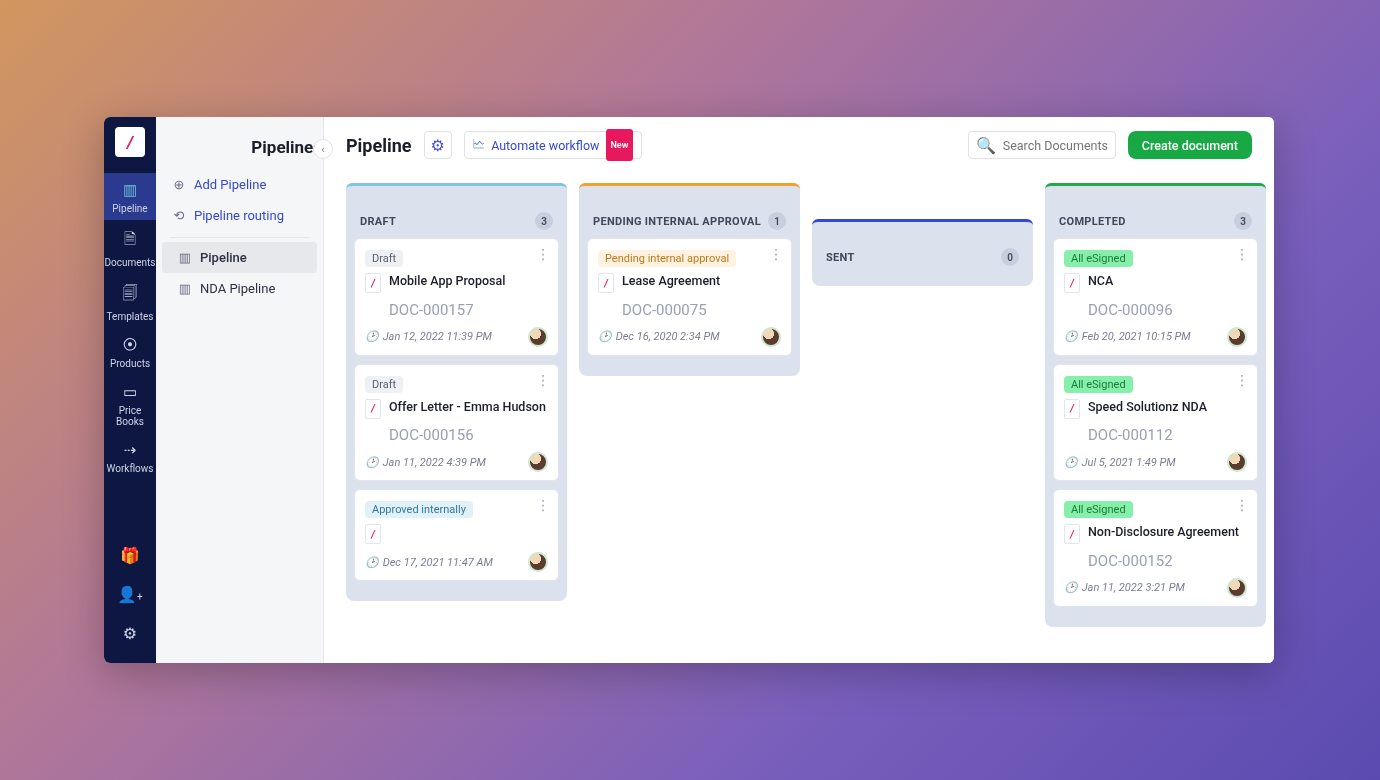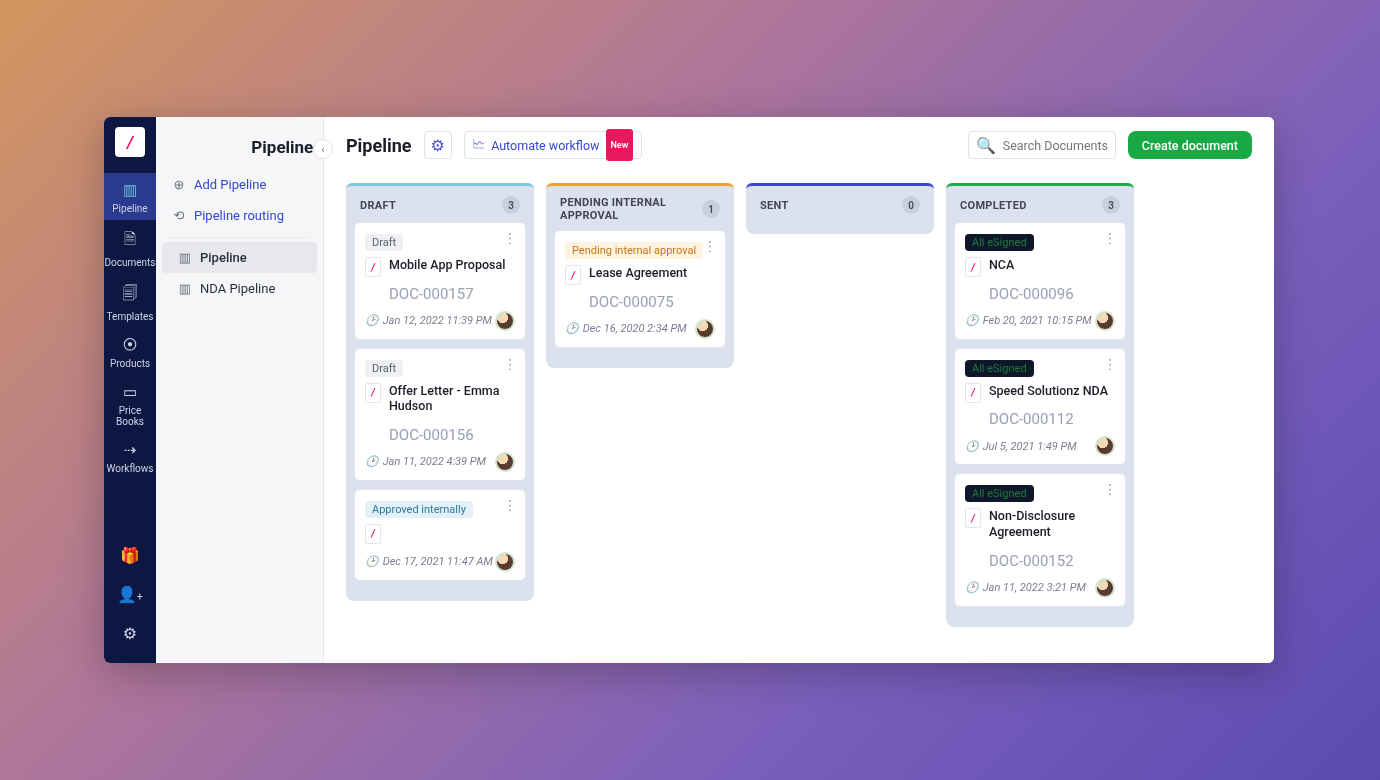--- a/index.html
+++ b/index.html
@@ -101,42 +101,42 @@
   .create-btn {
     height:28px; background:#19a944; color:#fff; border-radius:8px;
     padding:0 14px; display:flex; align-items:center; font-size:12.5px; font-weight:500; cursor:pointer;
   }
 
   
   .board {
     display:flex; gap:12px; padding: 10px 22px 22px; align-items:flex-start; overflow:auto;
   }
   .col {
-    width: 188px; flex-shrink:0;
+    width: 221px; flex-shrink:0;
     border-top:3px solid;
     border-radius: 6px 6px 8px 8px;
-    padding: 10px 8px 12px;
+    padding: 26px 8px 12px;
   }
   .col-draft     { border-top-color:#7fc5e0; background:#dbe2ee; }
   .col-pending   { border-top-color:#f0a22e; background:#dbe2ee; }
-  .col-sent      { border-top-color:#3348d6; background:#dbe2ee; }
+  .col-sent      { border-top-color:#3348d6; background:#dbe2ee;margin-top:36px; }
   .col-completed { border-top-color:#1fa94a; background:#dbe2ee; }
   .col-head { display:flex; align-items:center; justify-content:space-between; padding:0 6px 8px; }
   .col-title { font-size:11px; font-weight:700; letter-spacing:.3px; color:#434657; text-transform:uppercase; }
   .count-badge { min-width:18px; height:18px; border-radius:9px; background:#c9cedd; color:#44485c; font-size:10px; font-weight:600; display:flex; align-items:center; justify-content:center; padding:0 5px;}
 
   .card {
     background:#fff; border:1px solid #e3e5ec; border-radius:6px;
     padding:8px 10px 8px; margin-bottom:8px; position:relative;
   }
   .status-pill { display:inline-block; font-size:11px; padding:2px 7px; border-radius:4px; margin-bottom:6px; }
   .pill-draft   { background:#eef0f4; color:#5b5e70; }
   .pill-pending { background:#fff2e0; color:#c07a1a; }
   .pill-approved{ background:#e2f0f7; color:#2f7aa0; }
-  .pill-esigned { background:#0f172a; color:#1d7a3b; }
+  .pill-esigned { background:#86efac; color:#1d7a3b; }
   .more { position:absolute; right:8px; top:8px; color:#9aa0b4; cursor:pointer; font-size:14px; line-height:1; }
   .doc-row { display:flex; gap:8px; align-items:flex-start; }
   .doc-badge {
     width:16px; height:20px; border:1px solid #e3e5ec; border-radius:2px;
     display:flex; align-items:center; justify-content:center; flex-shrink:0;
     font-size:10px; color:#e8185f; font-style:italic; font-weight:700;
   }
   .doc-title { font-size:12.5px; color:#1b1d29; font-weight:500; line-height:1.25; }
   .doc-id { font-size:15px; color:#9aa0b4; margin-top:12px; }
   .card-foot { display:flex; align-items:center; justify-content:space-between; margin-top:8px; }

